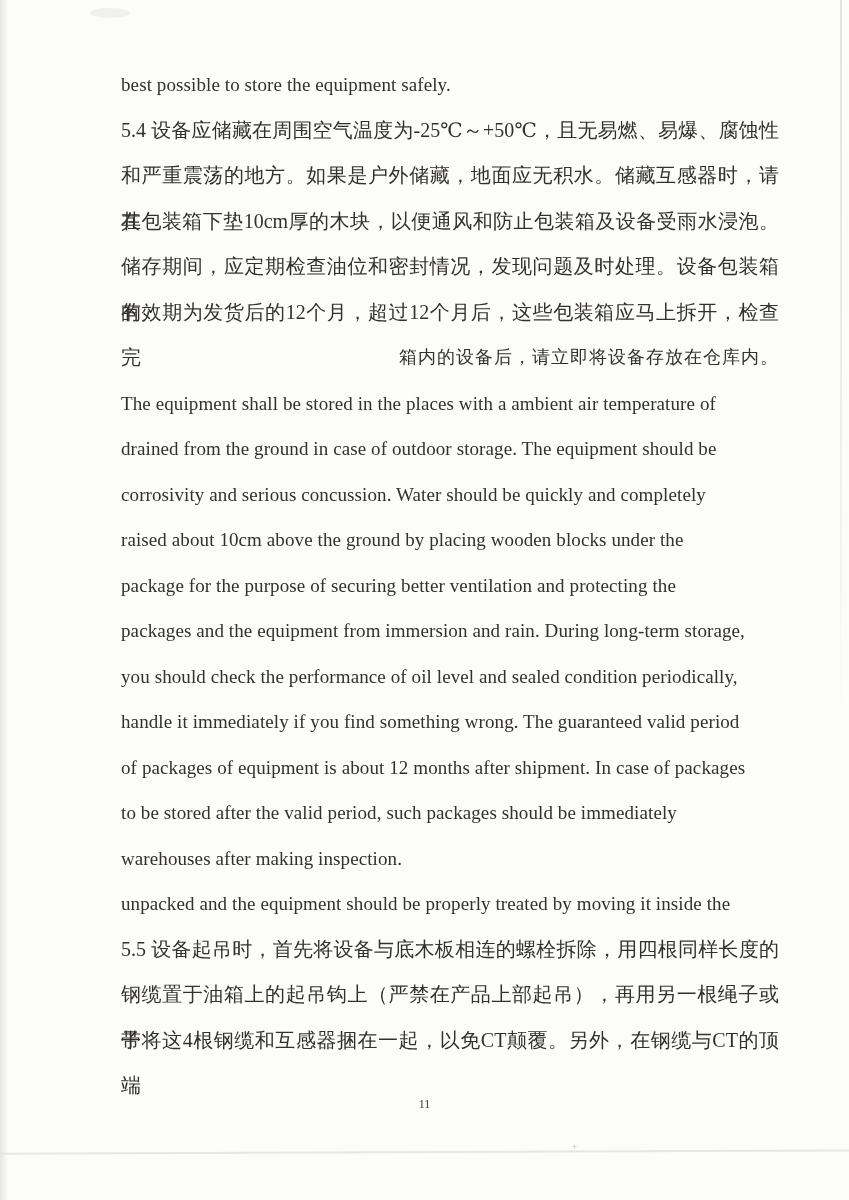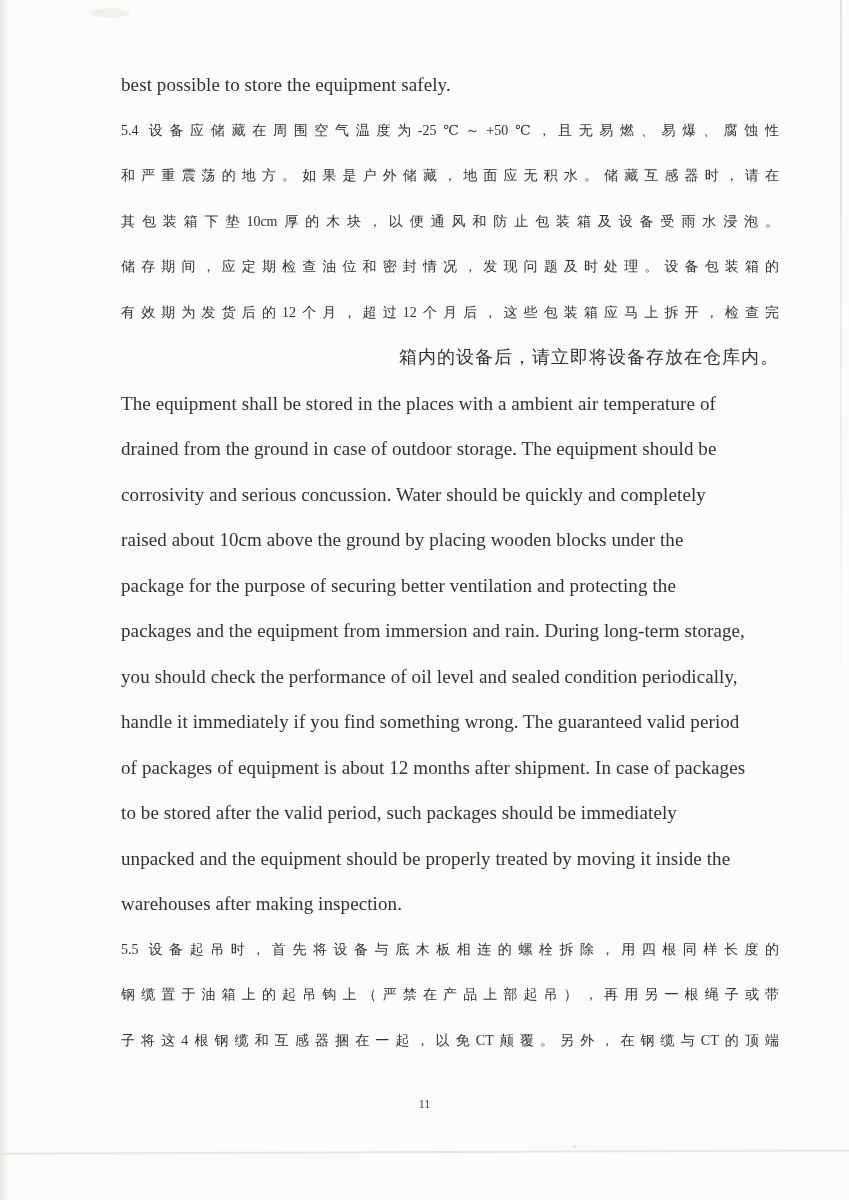--- a/index.html
+++ b/index.html
@@ -60,21 +60,21 @@
     margin-left: 9px;
   }
   .line {
     height: 45.5px;
     line-height: 45.5px;
     font-size: 19px;
     letter-spacing: 0.1px;
     white-space: nowrap;
   }
   .line.zh {
-    font-size: 14px;
+    font-size: 20px;
     white-space: normal;
     text-align: justify;
     text-align-last: justify;
     letter-spacing: 0;
   }
   .line.zh-left {
     font-size: 18px;
     white-space: normal;
     text-align: right;
     letter-spacing: 1px;
@@ -107,22 +107,22 @@
     <div class="line">The equipment shall be stored in the places with a ambient air temperature of</div>
     <div class="line">drained from the ground in case of outdoor storage. The equipment should be</div>
     <div class="line">corrosivity and serious concussion. Water should be quickly and completely</div>
     <div class="line">raised about 10cm above the ground by placing wooden blocks under the</div>
     <div class="line">package for the purpose of securing better ventilation and protecting the</div>
     <div class="line">packages and the equipment from immersion and rain. During long-term storage,</div>
     <div class="line">you should check the performance of oil level and sealed condition periodically,</div>
     <div class="line">handle it immediately if you find something wrong. The guaranteed valid period</div>
     <div class="line">of packages of equipment is about 12 months after shipment. In case of packages</div>
     <div class="line">to be stored after the valid period, such packages should be immediately</div>
+    <div class="line">warehouses after making inspection.</div>
     <div class="line">unpacked and the equipment should be properly treated by moving it inside the</div>
-    <div class="line">warehouses after making inspection.</div>
     <div class="line zh">5.5 设备起吊时，首先将设备与底木板相连的螺栓拆除，用四根同样长度的</div>
     <div class="line zh">钢缆置于油箱上的起吊钩上（严禁在产品上部起吊），再用另一根绳子或带</div>
     <div class="line zh">子将这4根钢缆和互感器捆在一起，以免CT颠覆。另外，在钢缆与CT的顶端</div>
   </div>
 
   <div class="page-number">11</div>
 
   <div class="speck">+</div>
   <div class="edge-left"></div>
   <div class="edge-right"></div>

